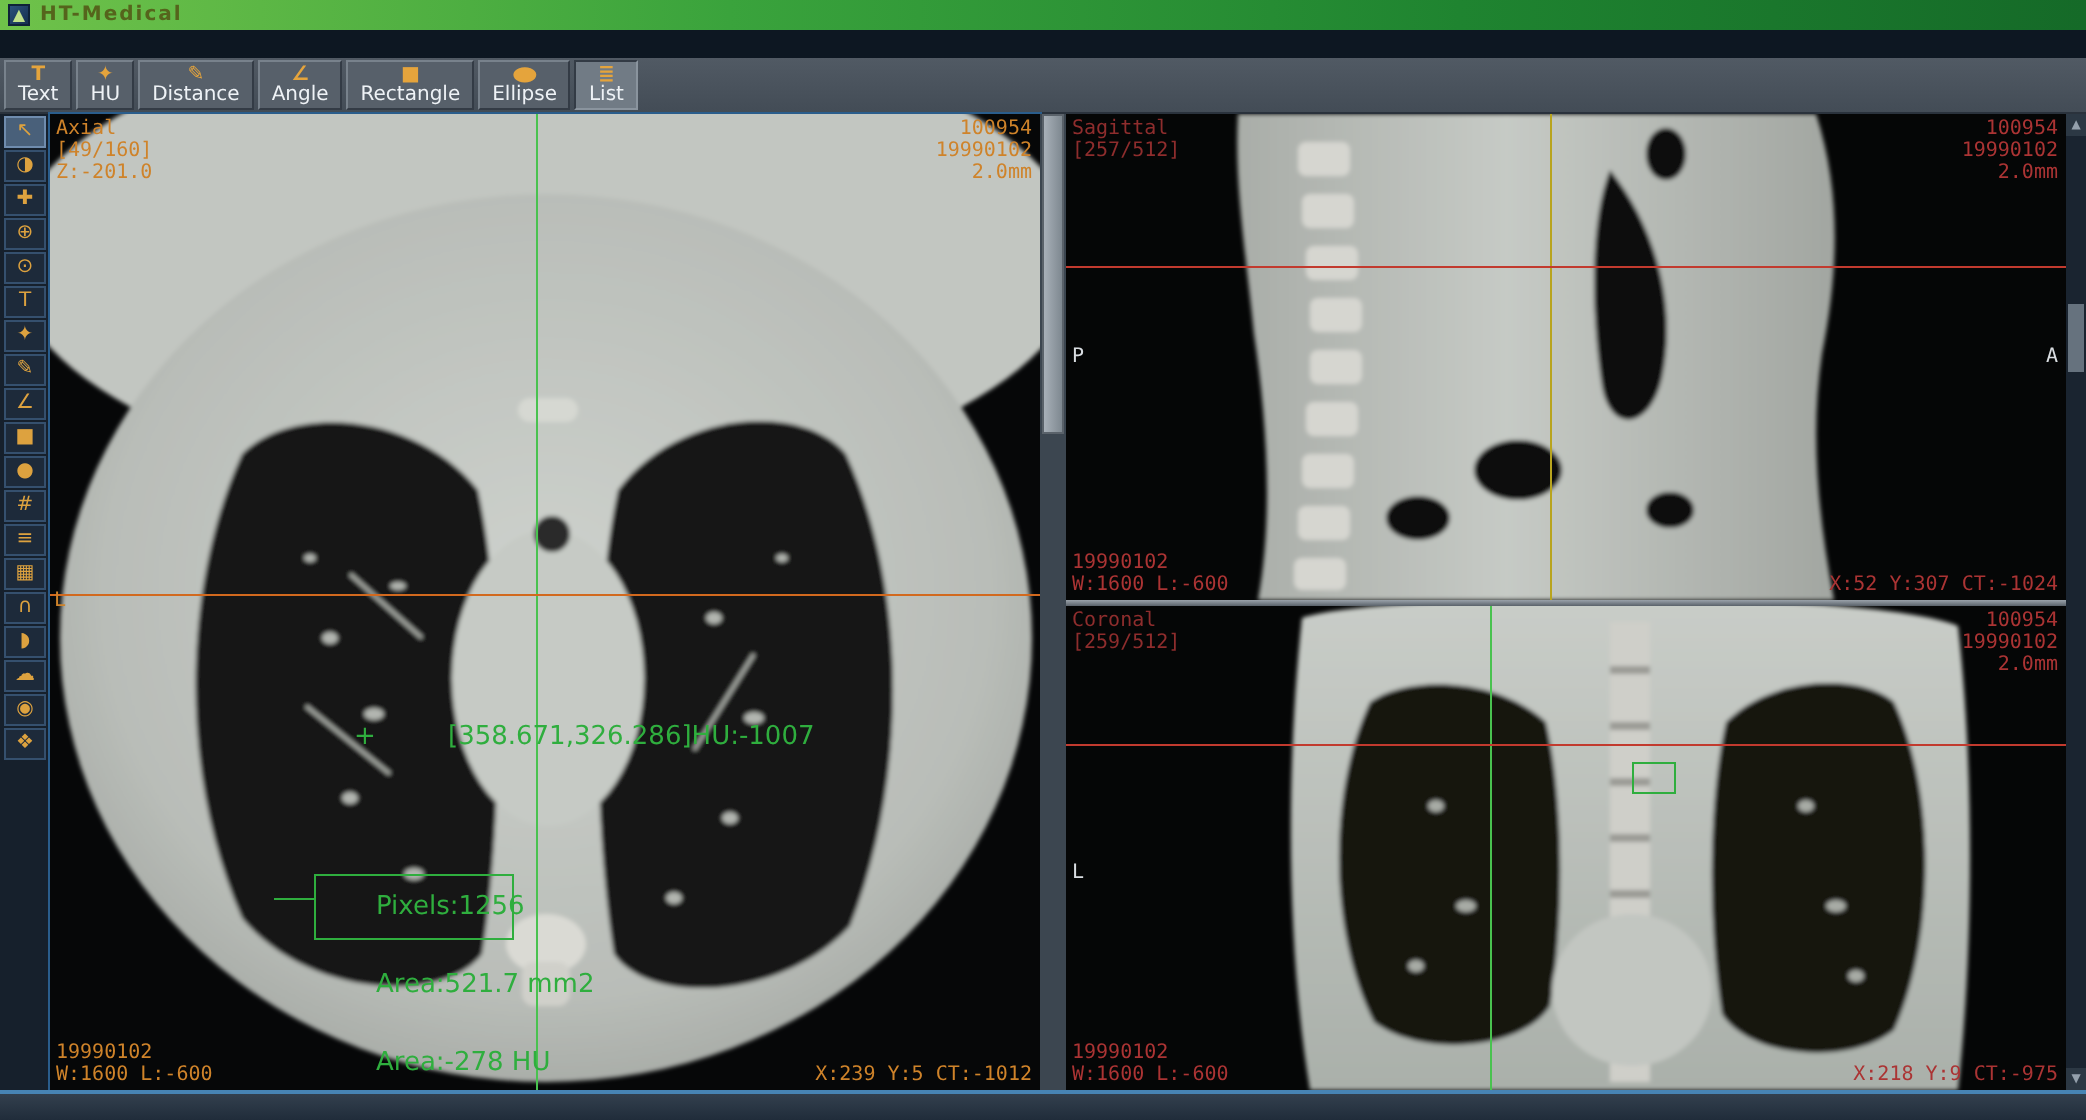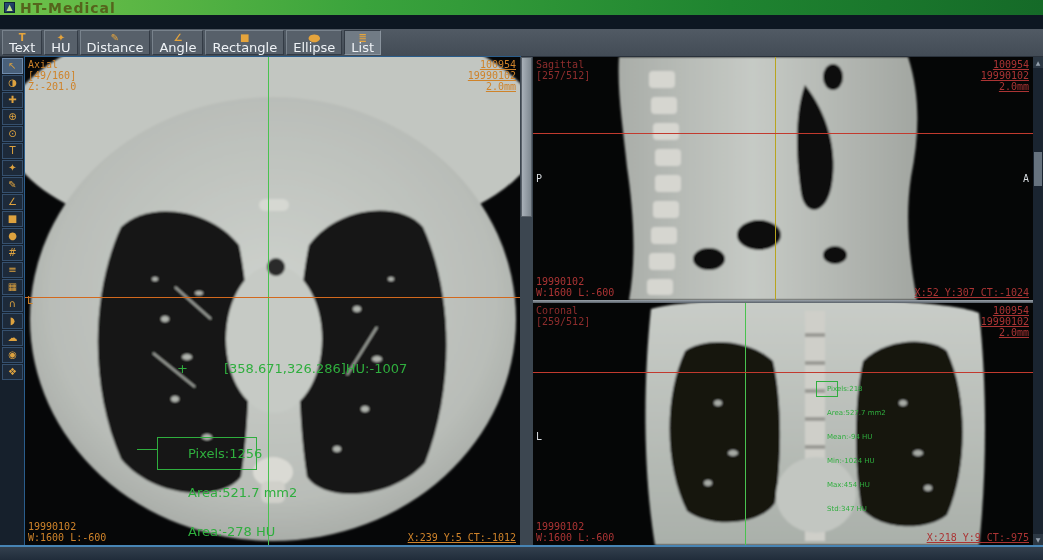--- a/index.html
+++ b/index.html
@@ -6,38 +6,38 @@
   html,body { background:#0a1018; }
   body { font-family:"DejaVu Sans", sans-serif; }
   .app { position:relative; width:1043px; height:560px; background:#0d1722; overflow:hidden; }
 
   
   .titlebar { position:absolute; left:0; top:0; width:1043px; height:15px;
     background:linear-gradient(90deg,#6fc24a 0%,#3aa33c 35%,#1f8430 70%,#156a28 100%);
     display:flex; align-items:center; gap:5px; padding-left:4px; }
   .app-icon { width:11px; height:11px; background:linear-gradient(135deg,#2b4f7a,#153050);
     border:1px solid #0e2238; color:#bfe08a; font-size:8px; line-height:9px; text-align:center; }
-  .title-text { font-size:14px; font-weight:bold; color:#55641c; letter-spacing:1px; }
+  .title-text { font-size:10px; font-weight:bold; color:#55641c; letter-spacing:1px; }
 
   
   .menubar { position:absolute; left:0; top:15px; width:1043px; height:14px;
     background:#1b2836; display:flex; align-items:stretch; padding-left:2px; }
   .menu-item { font-size:10px; color:#dde5ec; padding:1px 7px 0 7px; cursor:default; }
   .menu-item.active { background:#3f5a78; outline:1px solid #5d7countour; outline:1px solid #5d7a9c; }
 
   
   .toolbar { position:absolute; left:0; top:29px; width:1043px; height:28px;
     background:linear-gradient(#515a64,#434c56); border-bottom:1px solid #2a323c;
     display:flex; align-items:center; gap:2px; padding:1px 2px; }
   .tb-btn { height:25px; padding:1px 6px; display:flex; flex-direction:column; align-items:center; justify-content:center;
     background:#57606a; border:1px solid; border-color:#78828c #333b45 #333b45 #78828c; cursor:default; }
   .tb-btn.active { background:#717b85; border-color:#333b45 #8a949e #8a949e #333b45; }
   .tb-icon { font-size:10px; line-height:10px; color:#e5a43c; font-weight:bold; }
   .tb-icon.shape-ellipse { transform:scaleX(1.5); }
-  .tb-label { font-size:13px; line-height:10px; color:#eef2f6; }
+  .tb-label { font-size:10px; line-height:10px; color:#eef2f6; }
 
   
   .side-toolbar { position:absolute; left:0; top:57px; width:25px; height:488px;
     background:#16202c; display:flex; flex-direction:column; align-items:center; padding-top:1px; }
   .side-tool { width:21px; height:16px; margin-bottom:1px; background:#1d2a3a;
     border:1px solid #35506e; display:flex; align-items:center; justify-content:center; cursor:default; }
   .side-tool.active { background:#49607a; border-color:#6f8cae; }
   .side-tool span { font-size:10px; line-height:10px; color:#dda23f; }
 
   
@@ -48,21 +48,21 @@
     background:linear-gradient(#9aa2aa,#5a626a); }
   .pane-coronal { left:533px; top:303px; width:500px; height:242px; }
   .pane svg { position:absolute; left:0; top:0; }
 
   
   .ov { position:absolute; font-family:"DejaVu Sans Mono", monospace; font-size:10px; line-height:11px; white-space:pre; }
   .ov.orange { color:#cf832a;text-align:right; }
   .ov.red    { color:#ab3434; }
   .ov.dim-red{ color:#8e2d2d; }
   .ov.white  { color:#d9dde1; }
-  .ov.right  { text-align:right;text-decoration:underline; }
+  .ov.right  { text-align:right; }
   .ov.green  { color:#2fae3e; font-family:"DejaVu Sans", sans-serif; }
 
   
   .xline { position:absolute; pointer-events:auto; }
 
   
   .roi-rect { position:absolute; border:1px solid #2fae3e; background:transparent; }
   .roi-line { position:absolute; background:#2fae3e; }
 
   
@@ -356,28 +356,20 @@
     <div class="ov dim-red" style="left:3px;top:13px;">[259/512]</div>
     <div class="ov red right" style="right:4px;top:2px;">100954</div>
     <div class="ov red right" style="right:4px;top:13px;">19990102</div>
     <div class="ov red right" style="right:4px;top:24px;">2.0mm</div>
     <div class="ov red" style="left:3px;bottom:13px;">19990102</div>
     <div class="ov red" style="left:3px;bottom:2px;">W:1600 L:-600</div>
     <div class="ov red right" style="right:4px;bottom:2px;">X:218 Y:9 CT:-975</div>
     <div class="ov white" style="left:3px;top:128px;">L</div>
 
     <div class="roi-rect" style="left:283px;top:78px;width:22px;height:16px;"></div>
-    <div class="ov green" style="left:294px;top:66px;font-size:7px;line-height:8px;">
-      <div>Pixels:218</div>
-      <div>Area:527.7 mm2</div>
-      <div>Mean:-94 HU</div>
-      <div>Min:-1024 HU</div>
-      <div>Max:454 HU</div>
-      <div>Std:347 HU</div>
-    </div>
   </div>
 
   <div class="right-scrollbar">
     <div class="arrow up">▲</div>
     <div class="thumb"></div>
     <div class="arrow down">▼</div>
   </div>
 
   <div class="statusbar"></div>
 

